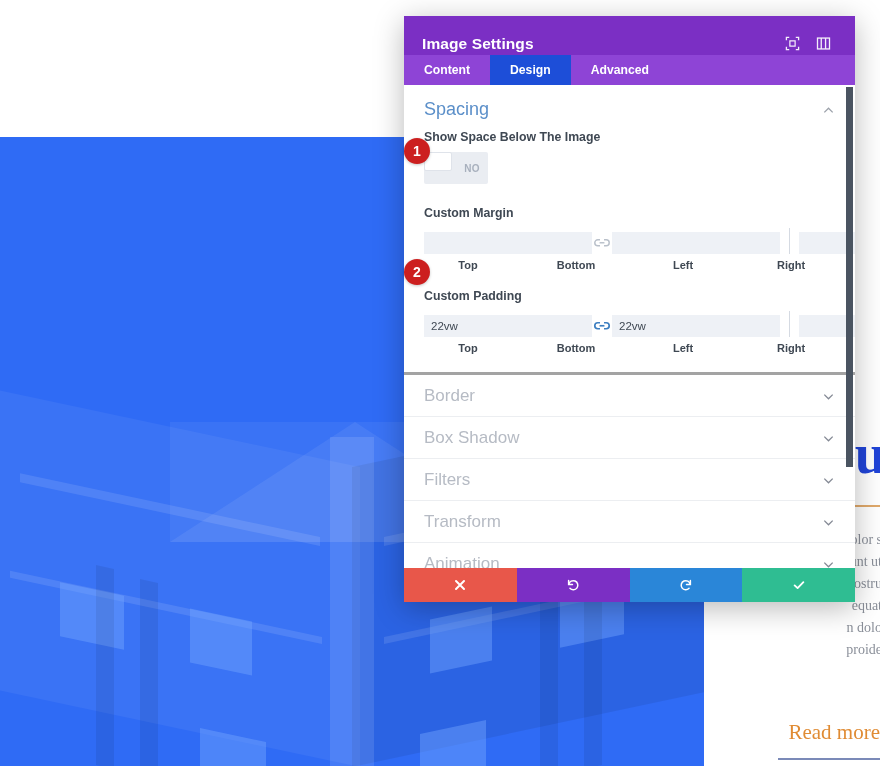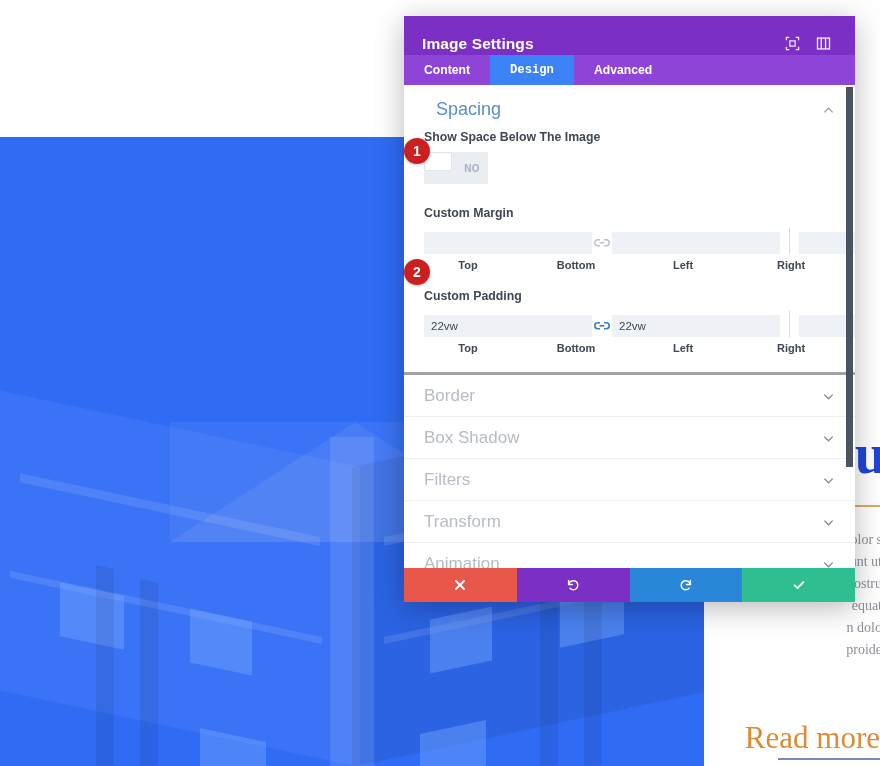--- a/index.html
+++ b/index.html
@@ -39,21 +39,21 @@
   .bg-body {
     position: absolute; right: -2px; top: 392px; width: 120px;
     font-family: "Liberation Serif", serif;
     font-size: 14px; line-height: 22px; color: #8a8f99;
     white-space: nowrap; text-align: right; direction: ltr;
   }
   .bg-body span { display: block; }
   .bg-readmore {
     position: absolute; right: 0px; top: 583px;
     font-family: "Liberation Serif", serif;
-    font-size: 31px; color: #e08b33; white-space: nowrap;
+    font-size: 21px; color: #e08b33; white-space: nowrap;
   }
   .bg-readmore-underline {
     position: absolute; right: 0; top: 621px; width: 102px; height: 2px;
     background: #7b8ab8;
   }
 
   
   .modal {
     position: absolute; left: 404px; top: 16px; width: 451px; height: 586px;
     background: #ffffff;
@@ -71,29 +71,29 @@
   .hdr-icon { width: 15px; height: 15px; opacity: .92; cursor: pointer; }
 
   .modal-tabs {
     height: 30px; background: #8e44d6; display: flex; flex: none;
   }
   .tab {
     padding: 0 20px; height: 30px; display: flex; align-items: center;
     color: #ffffff; font-size: 12.2px; font-weight: 700; cursor: pointer;
     white-space: nowrap;
   }
-  .tab.active { background: #3b82f6; font-family: Liberation Mono, monospace; }
+  .tab.active { background: #1d4ed8; }
 
   .modal-body {
     flex: 1; position: relative; overflow: hidden; background: #ffffff;
   }
   .scrollarea { position: absolute; inset: 0; overflow: hidden; }
 
   .section-head {
-    display: flex; align-items: center; padding: 14px 20px 10px 32px;
+    display: flex; align-items: center; padding: 14px 20px 10px 20px;
   }
   .section-title { color: #5b8fc9; font-size: 18px; font-weight: 400; flex: 1; }
   .chev { width: 13px; height: 13px; opacity: .75; }
 
   .field-group { padding: 0 20px; }
   .field-label {
     font-size: 12.3px; color: #3f4853; font-weight: 700; margin-bottom: 8px;
   }
 
   

